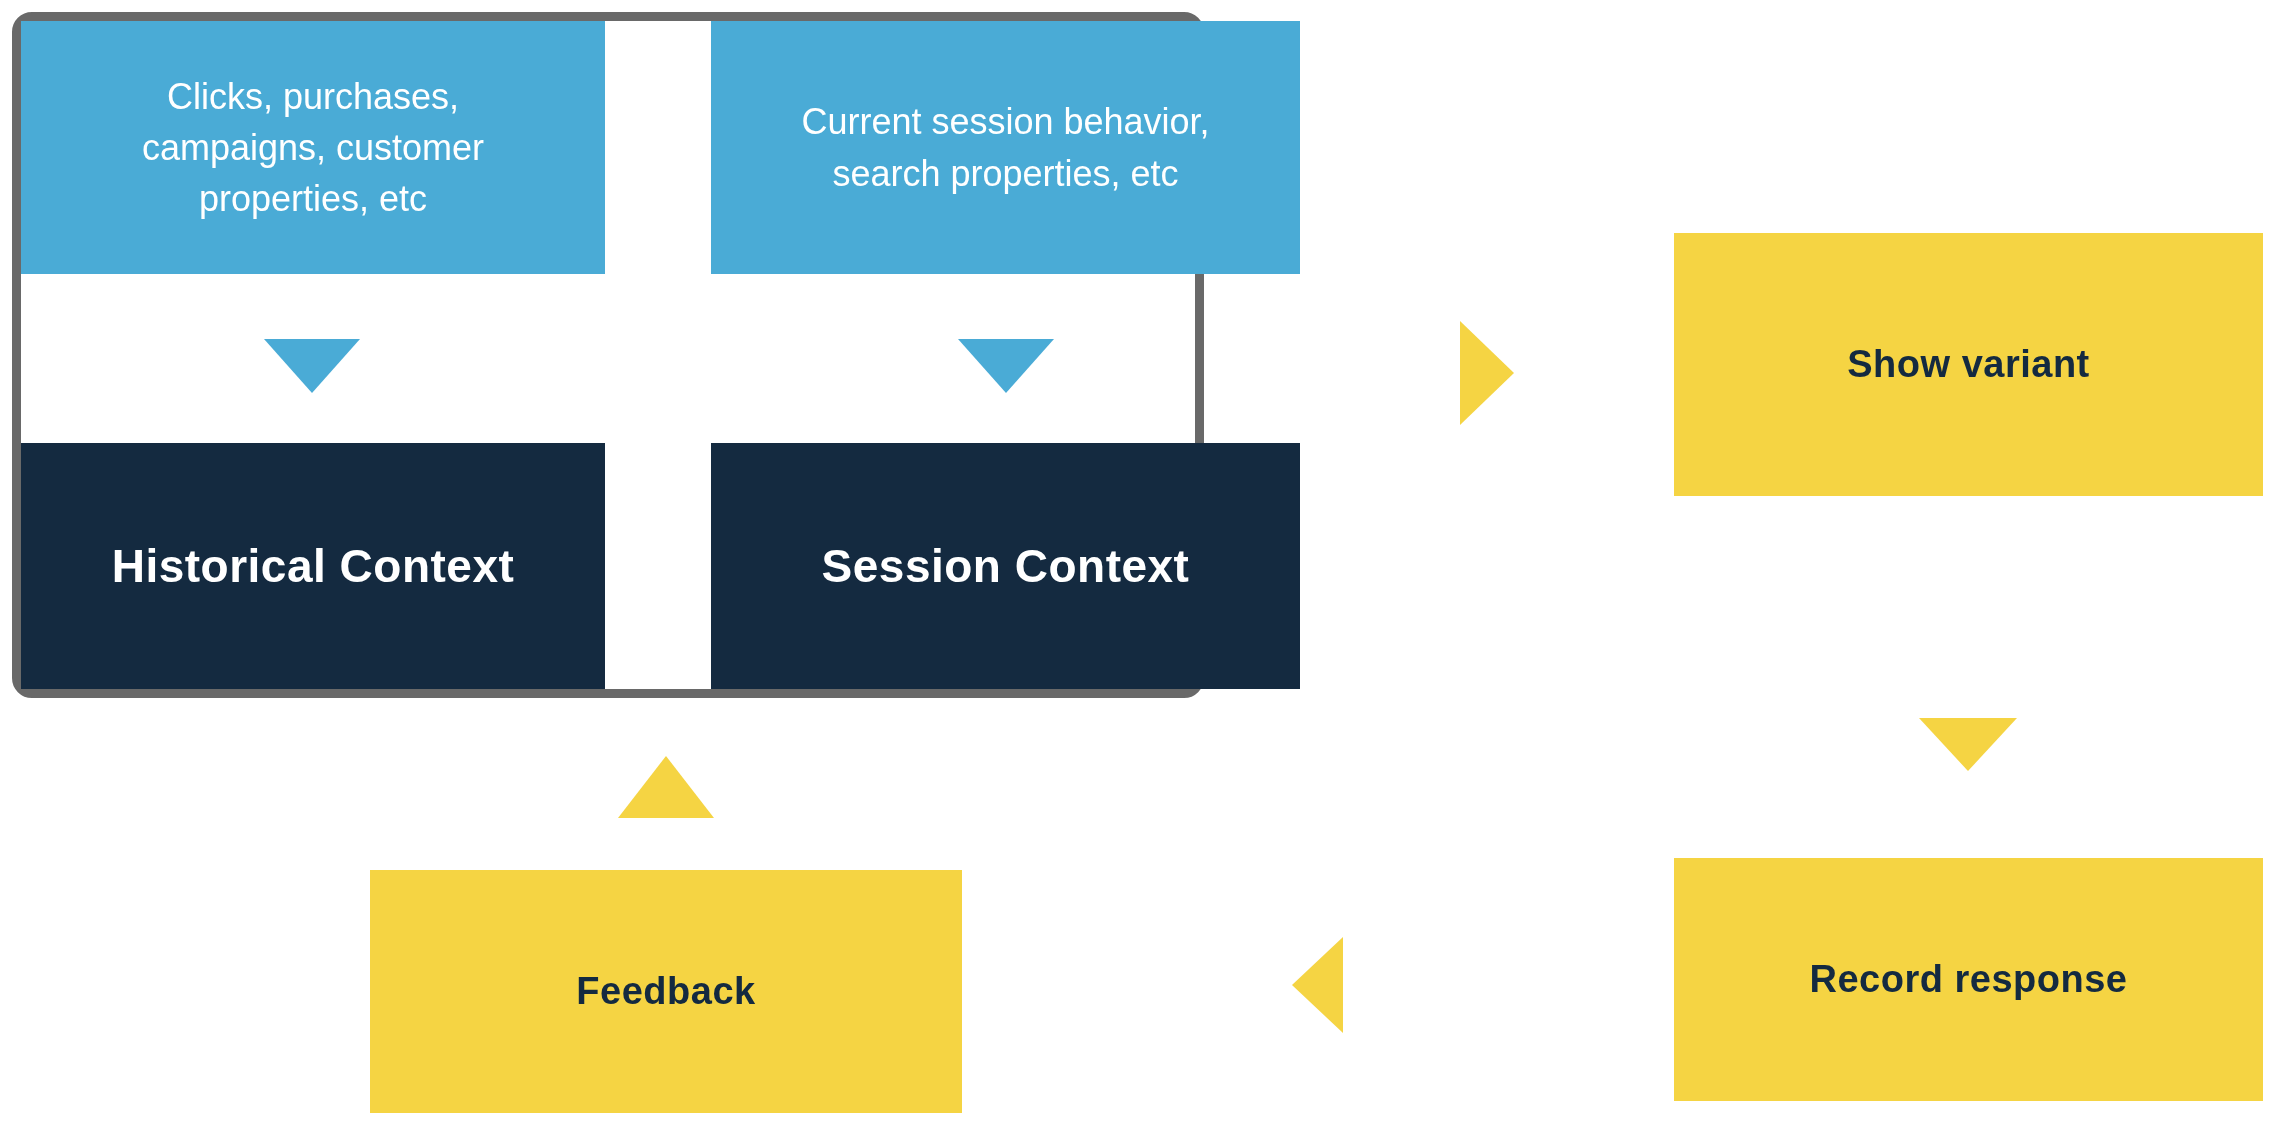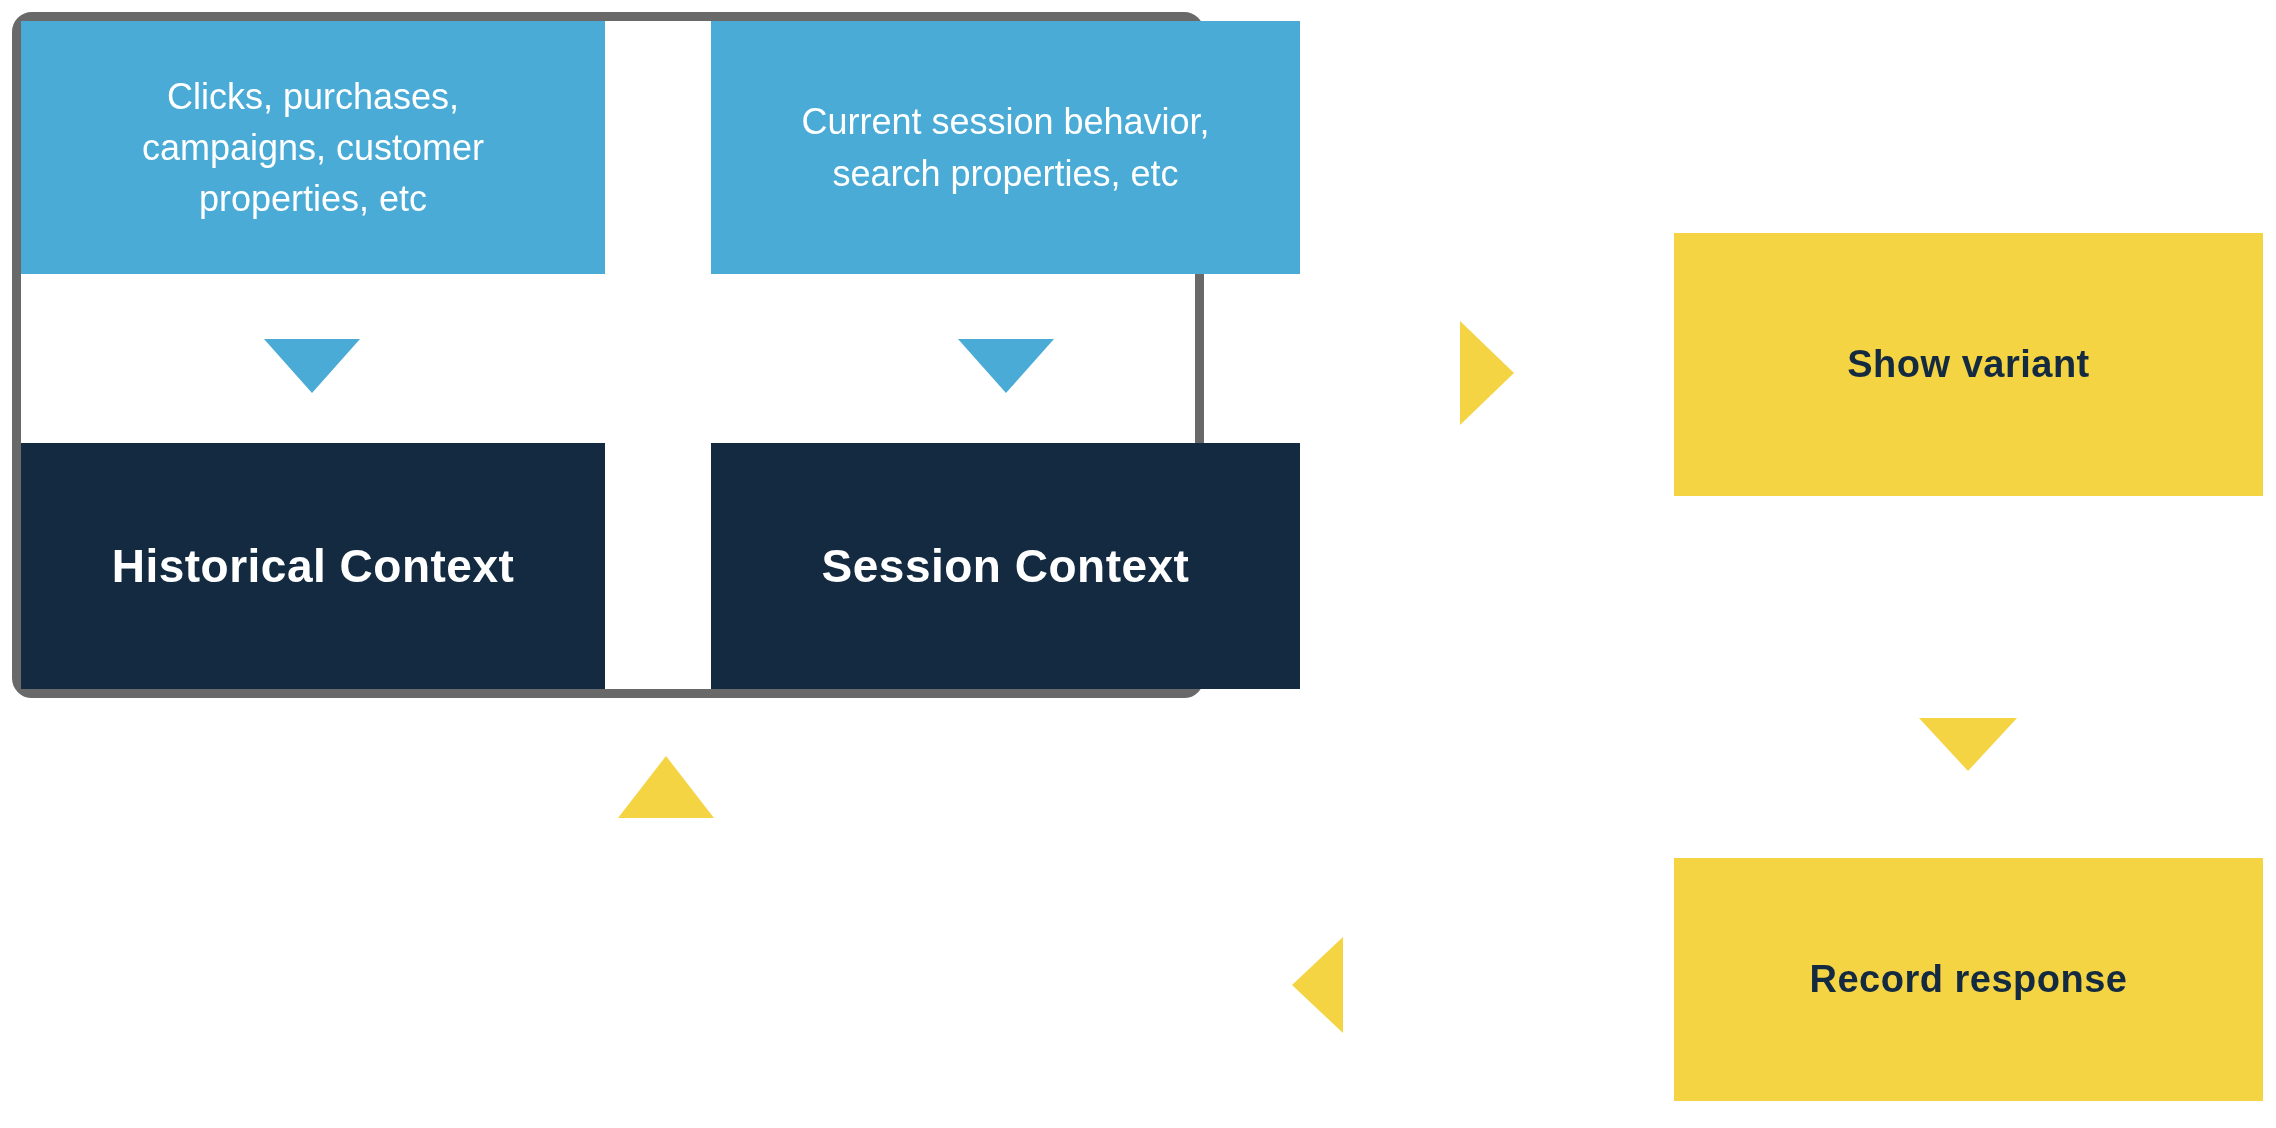--- a/index.html
+++ b/index.html
@@ -127,16 +127,19 @@
   </div>
 
   <div class="tri tri-down-yellow"></div>
 
   <div class="step record-response">
     <div class="step-label">Record response</div>
   </div>
 
   <div class="tri tri-left-yellow"></div>
 
+  <div class="step feedback">
+    <div class="step-label">Feedback</div>
+  </div>
 
   <div class="tri tri-up-yellow"></div>
 
 </div>
 
 </body></html>

